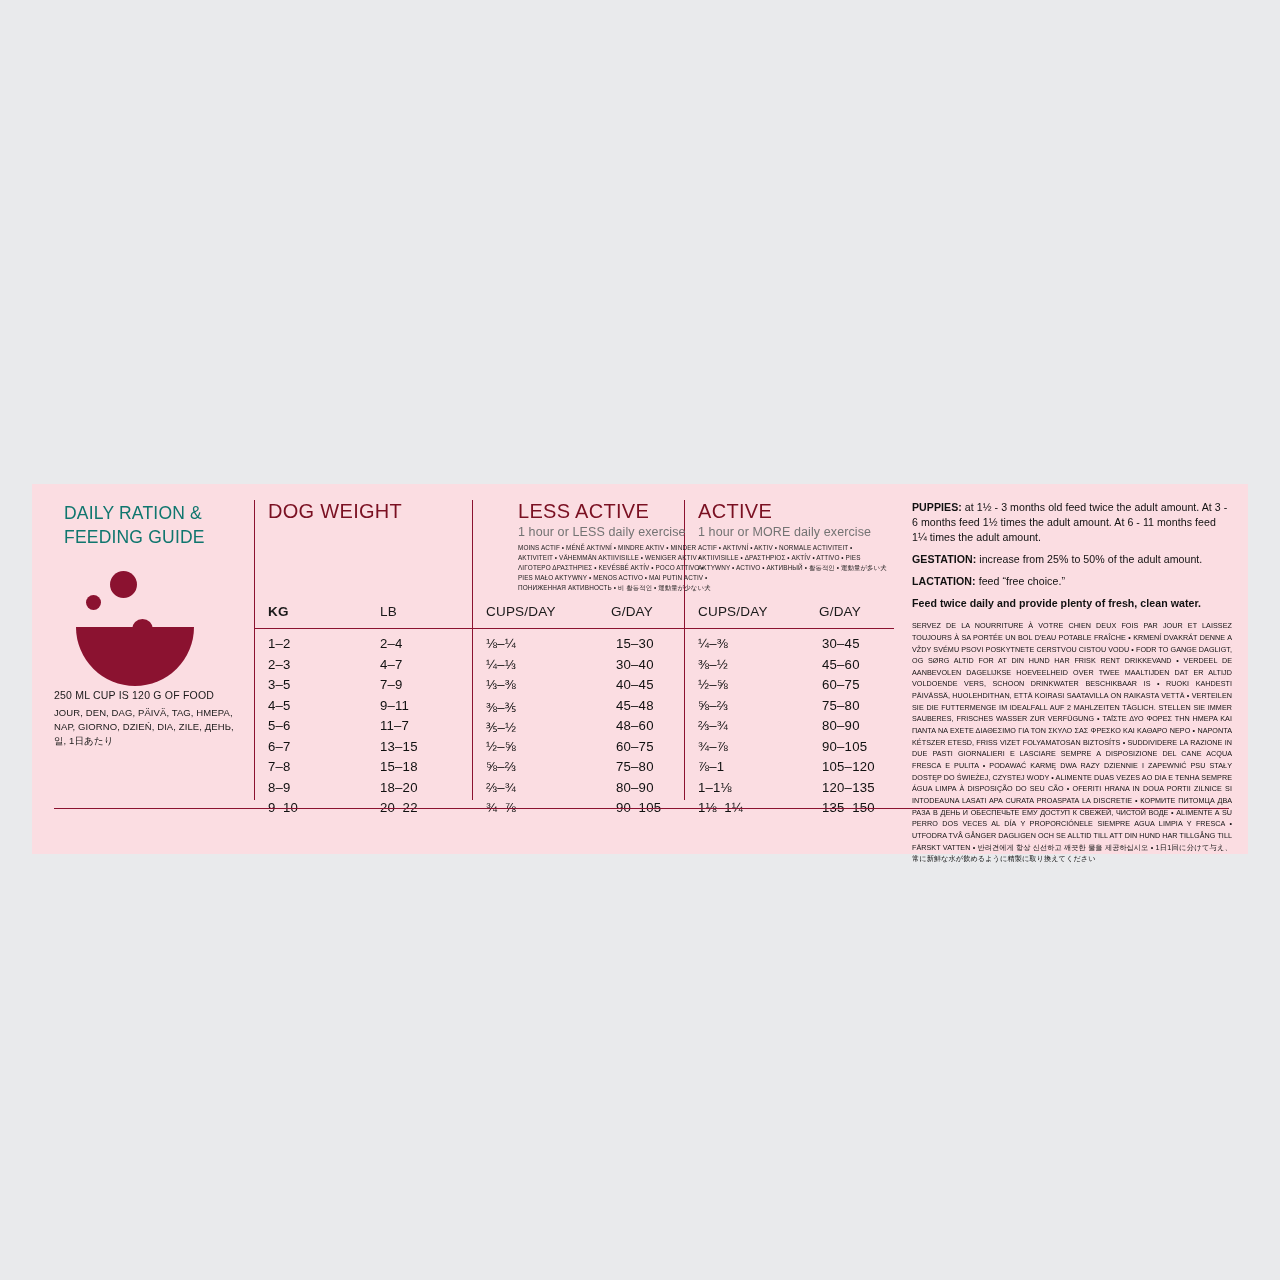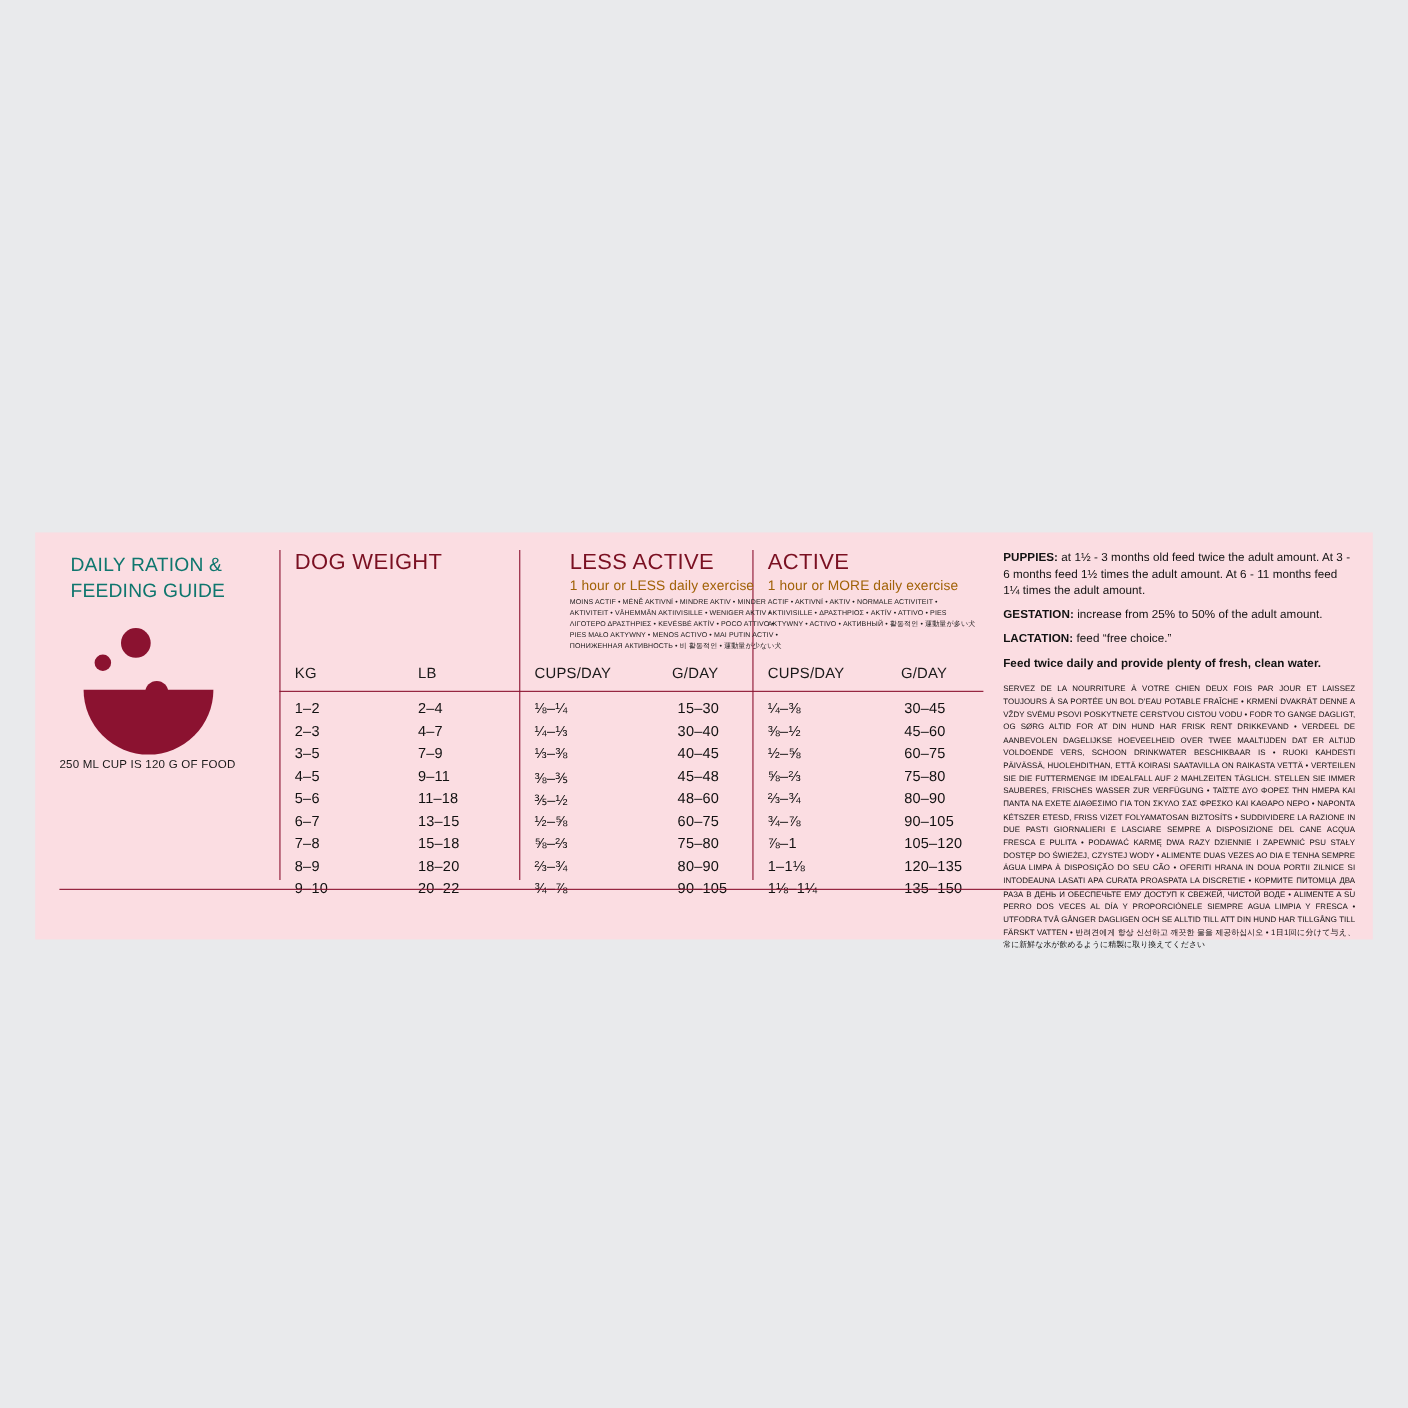--- a/index.html
+++ b/index.html
@@ -111,21 +111,21 @@
     margin: 0;
     font-size: 20px;
     font-weight: 400;
     color: #7a1022;
     letter-spacing: 0.3px;
     line-height: 1.12;
   }
   .col-head .sub {
     margin-top: 3px;
     font-size: 12.5px;
-    color: #a16207;
+    color: #737373;
     letter-spacing: 0.1px;
   }
   .col-head .tiny {
     margin-top: 4px;
     font-size: 6.4px;
     color: #1a1a1a;
     line-height: 1.55;
     letter-spacing: 0.1px;
     max-width: 205px;
   }
@@ -139,21 +139,21 @@
     left: 0;
     width: 640px;
     height: 22px;
   }
   .subhead {
     position: absolute;
     font-size: 13.5px;
     color: #1a1a1a;
     letter-spacing: 0.2px;
   }
-  #sh-kg   { left: 14px; }
+  #sh-kg   { left: 14px; font-weight: bold; }
   #sh-lb   { left: 126px; }
   #sh-c1   { left: 232px; }
   #sh-g1   { left: 357px; }
   #sh-c2   { left: 444px; }
   #sh-g2   { left: 565px; }
 
   #hline {
     position: absolute;
     left: 0px;
     top: 128px;
@@ -240,20 +240,21 @@
       </div>
 
       <div id="bowl-art">
         <span class="dot" id="dot-a"></span>
         <span class="dot" id="dot-b"></span>
         <span class="dot" id="dot-c"></span>
         <span id="bowl-shape"></span>
       </div>
 
       <div id="cup-note">250 ML CUP IS 120 G OF FOOD</div>
+      <div id="cup-langs">JOUR, DEN, DAG, PÄIVÄ, TAG, HMEPA, NAP, GIORNO, DZIEŃ, DIA, ZILE, ДЕНЬ, 일, 1日あたり</div>
     </div>
 
     <div id="table-wrap">
       <div class="v-rule" id="rule-0"></div>
       <div class="v-rule" id="rule-1"></div>
       <div class="v-rule" id="rule-2"></div>
 
       <div class="col-head" id="head-dogweight">
         <h2>DOG WEIGHT</h2>
       </div>
@@ -309,21 +310,21 @@
           <div class="row">
             <span class="c-kg">4–5</span>
             <span class="c-lb">9–11</span>
             <span class="c-c1">⅜–⅗</span>
             <span class="c-g1">45–48</span>
             <span class="c-c2">⅝–⅔</span>
             <span class="c-g2">75–80</span>
           </div>
           <div class="row">
             <span class="c-kg">5–6</span>
-            <span class="c-lb">11–18</span>
+            <span class="c-lb">11–7</span>
             <span class="c-c1">⅗–½</span>
             <span class="c-g1">48–60</span>
             <span class="c-c2">⅔–¾</span>
             <span class="c-g2">80–90</span>
           </div>
           <div class="row">
             <span class="c-kg">6–7</span>
             <span class="c-lb">13–15</span>
             <span class="c-c1">½–⅝</span>
             <span class="c-g1">60–75</span>

